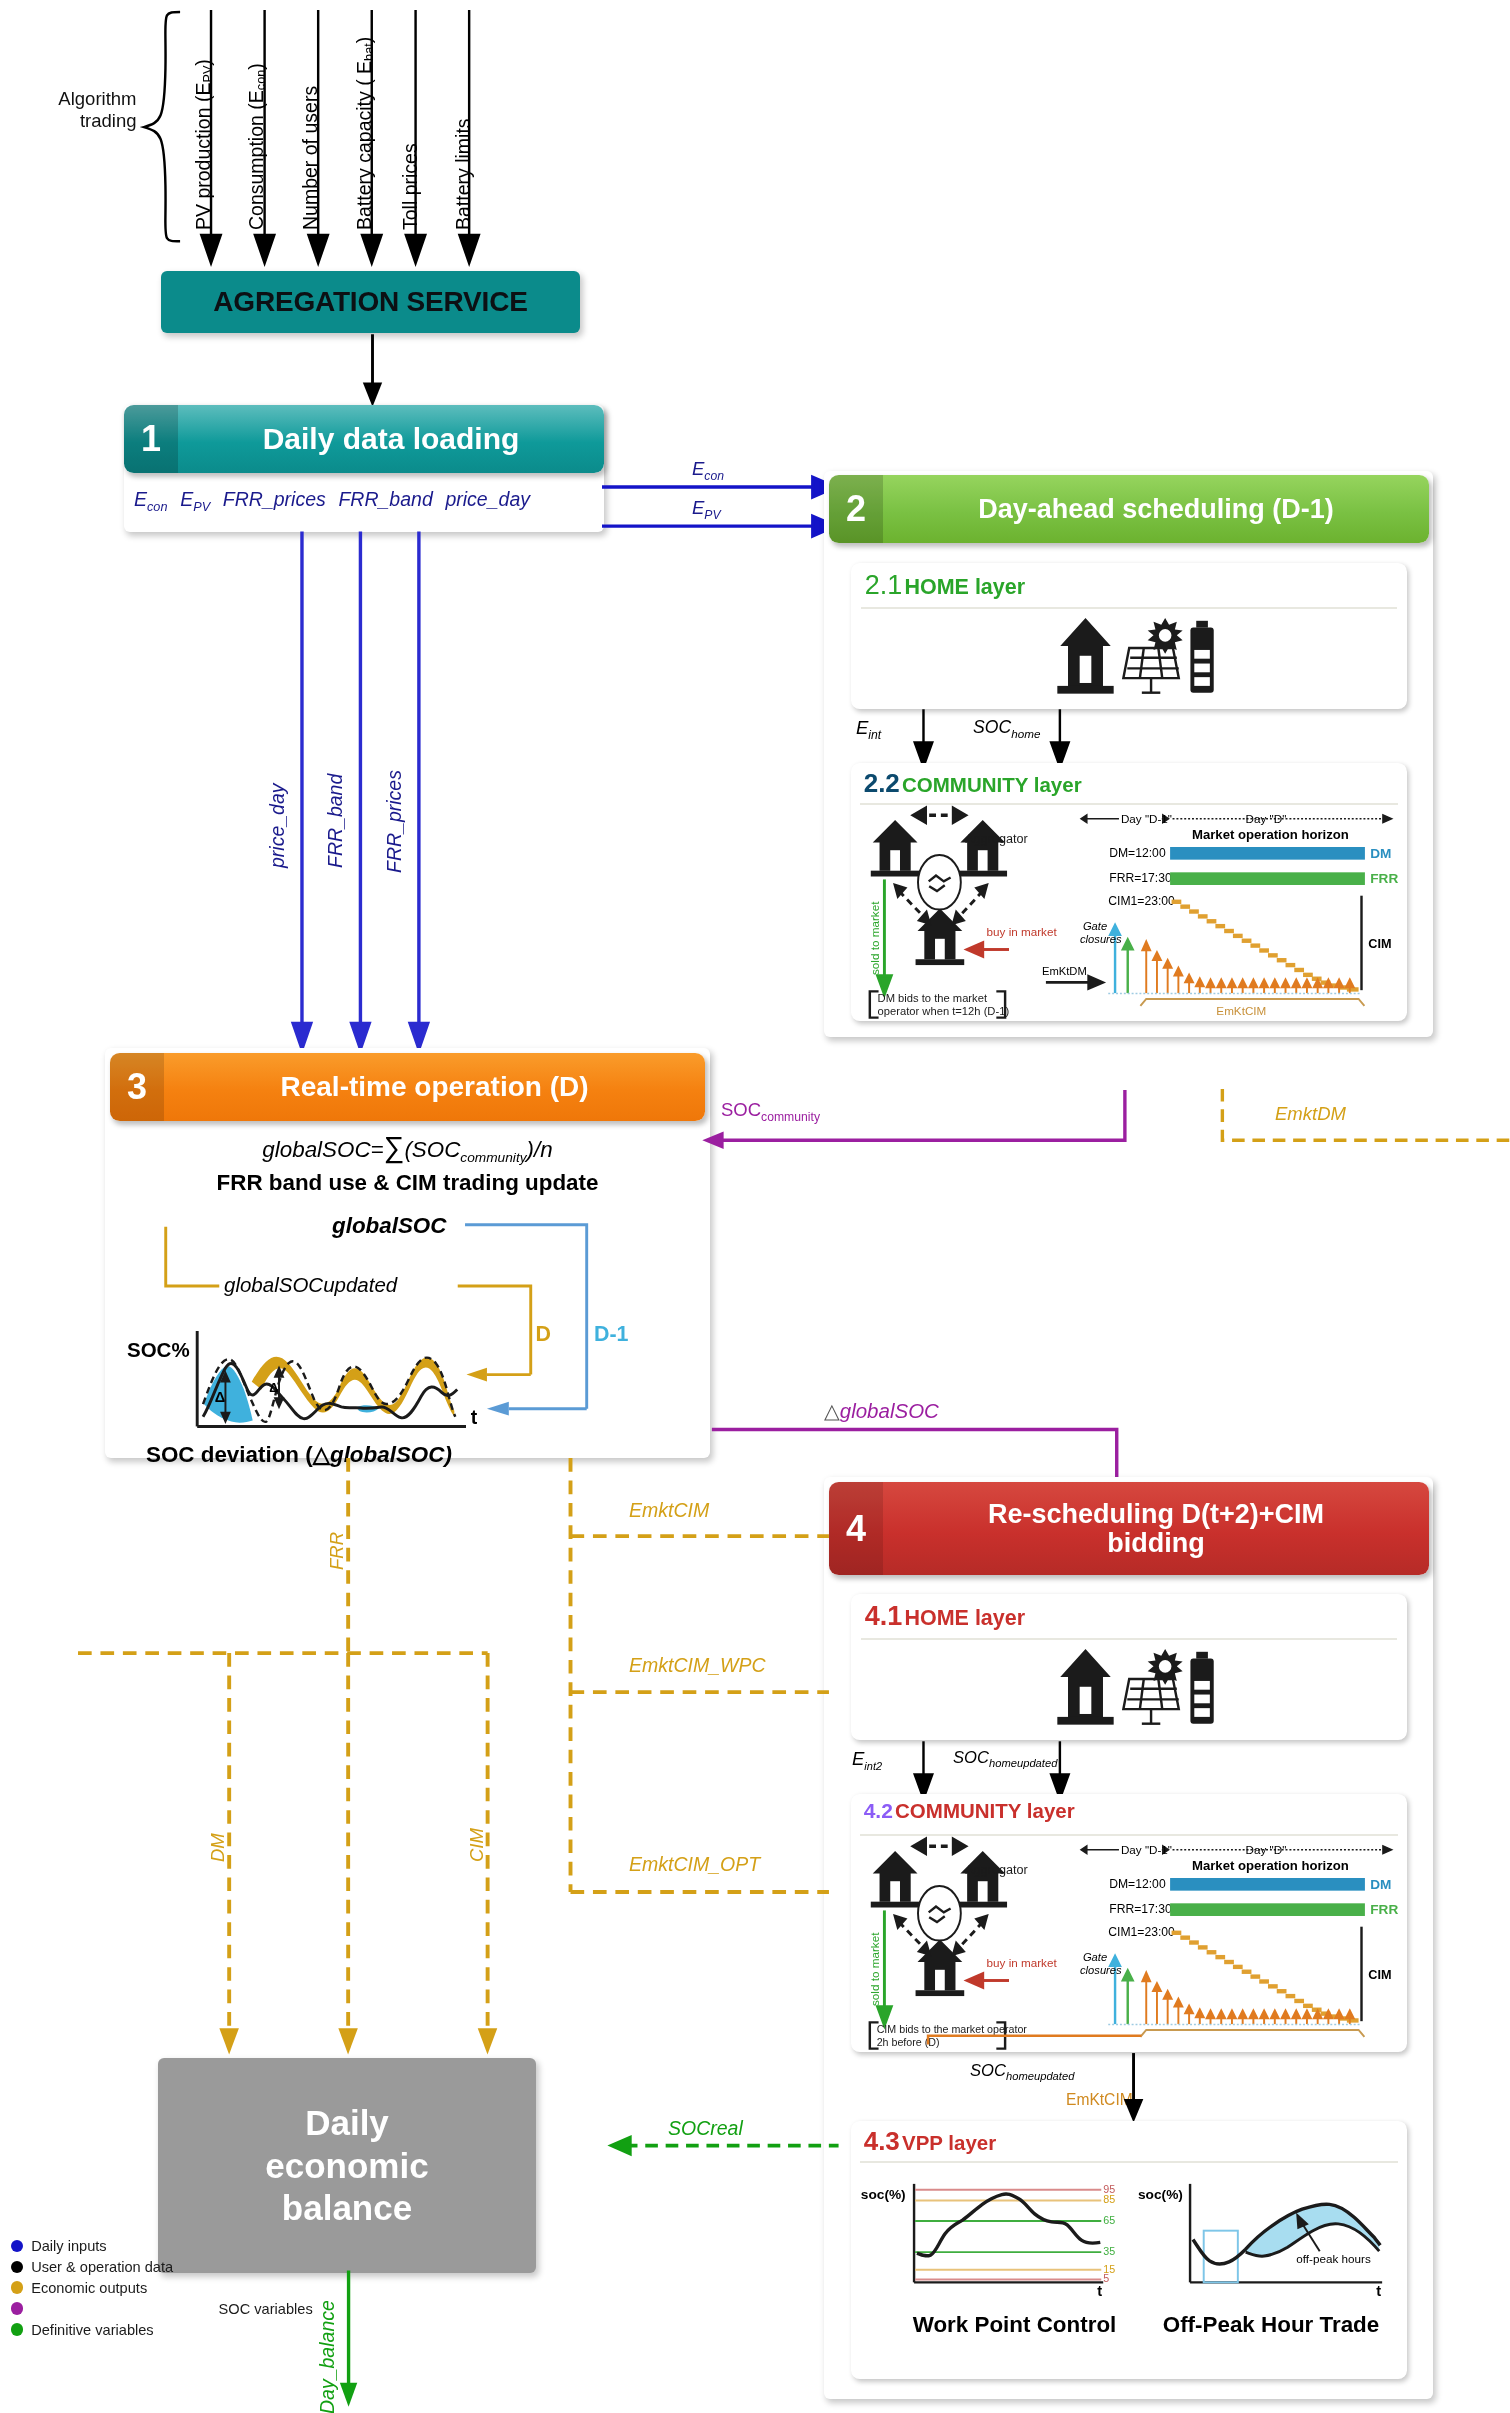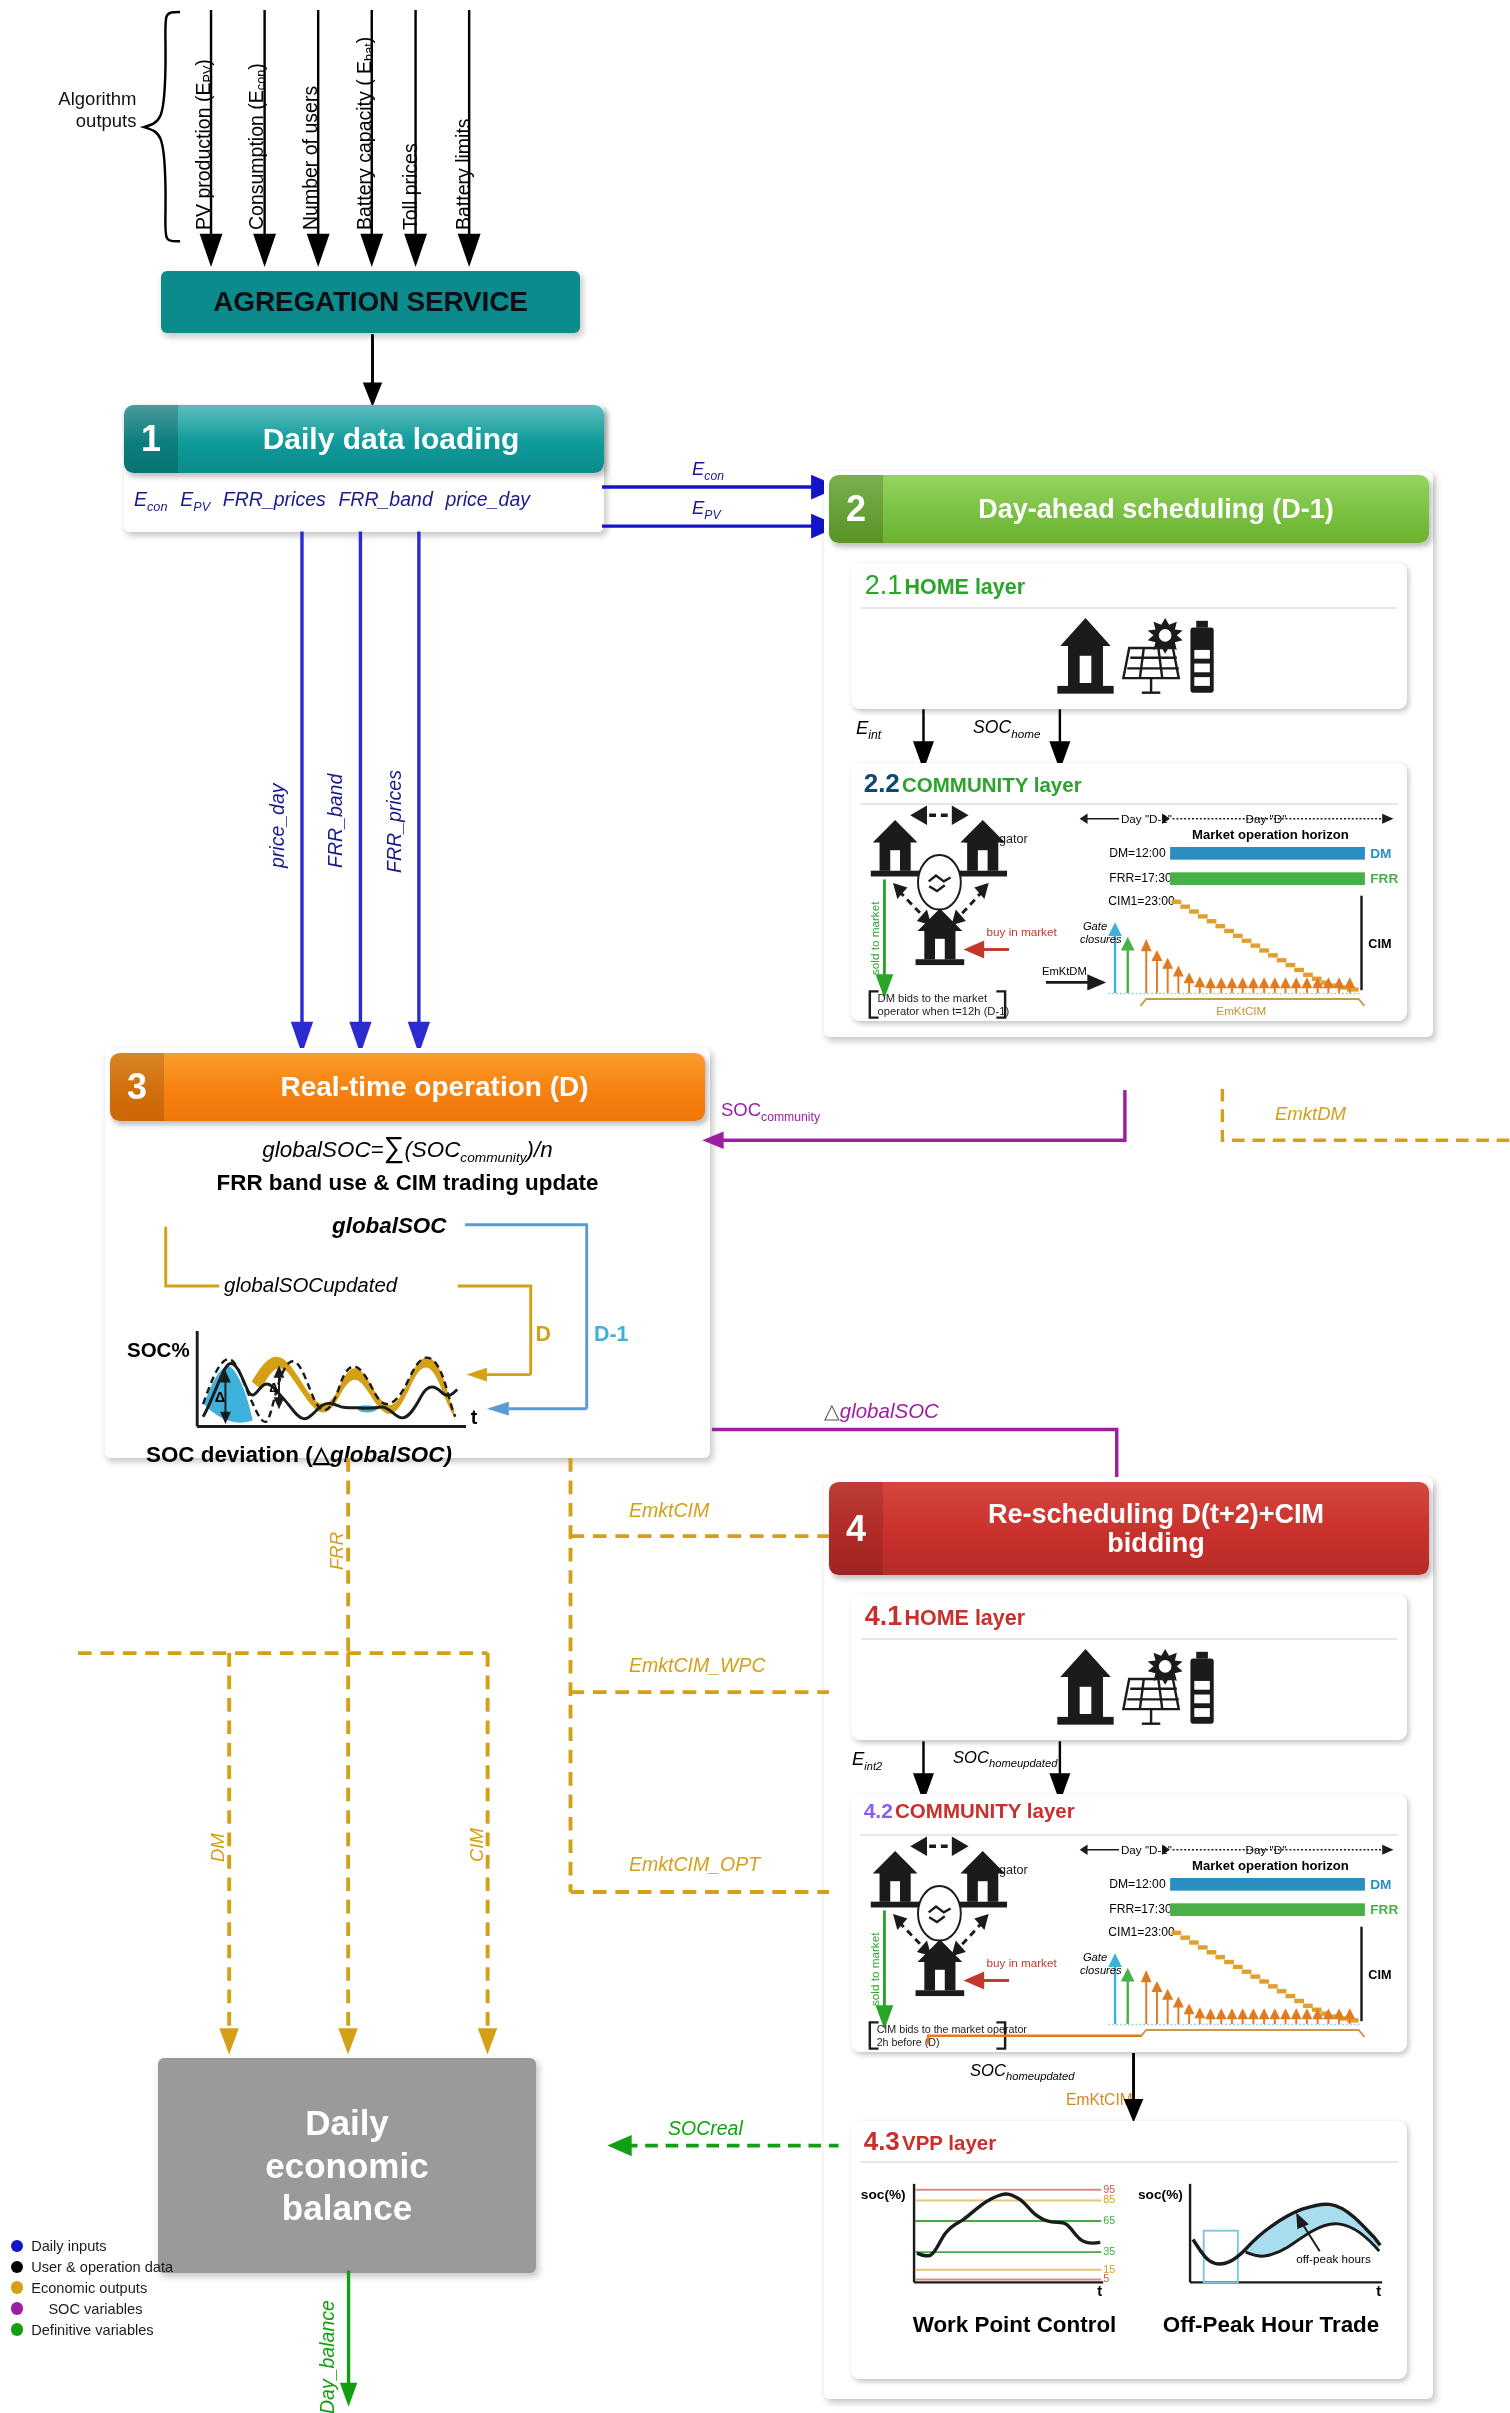--- a/index.html
+++ b/index.html
@@ -23,21 +23,21 @@
 
   svg{display:block;overflow:visible;}
 </style>
 </head>
 <body>
 
 <div id="root">
 
   <div class="abs nosel" style="left:19.5px;top:88px;width:117px;text-align:right;font-size:18.5px;color:#111;">
     <div>Algorithm</div>
-    <div>outputs</div>
+    <div>trading</div>
   </div>
 
   <svg class="abs" style="left:141px;top:9.8px;" width="44" height="244" viewBox="0 0 90 500">
     <path d="M80 4 C 40 4, 52 6, 50 120 C 48 225, 40 230, 6 240 C 40 250, 48 255, 50 360 C 52 474, 40 474, 80 474" fill="none" stroke="#000" stroke-width="5"></path>
   </svg>
 
   <svg class="abs" style="left:185px;top:9.8px;" width="317" height="263" viewBox="0 0 650 540">
     <g stroke="#000" stroke-width="5" fill="#000">
       <line x1="53" y1="0" x2="53" y2="470"></line>
         <polygon points="33,462 73,462 53,520"></polygon>
@@ -798,21 +798,21 @@
       <span style="font-size:14.6px;color:#1b1b1b;">Daily inputs</span>
     </div>
     <div style="display:flex;align-items:center;gap:7.8px;margin-bottom:4.9px;">
       <span class="lgd-dot" style="background:#000000;"></span>
       <span style="font-size:14.6px;color:#1b1b1b;">User &amp; operation data</span>
     </div>
     <div style="display:flex;align-items:center;gap:7.8px;margin-bottom:4.9px;">
       <span class="lgd-dot" style="background:#d4a017;"></span>
       <span style="font-size:14.6px;color:#1b1b1b;">Economic outputs</span>
     </div>
-    <div style="display:flex;align-items:center;gap:25px;margin-bottom:4.9px;">
+    <div style="display:flex;align-items:center;gap:6px;margin-bottom:4.9px;justify-content:space-between;">
       <span class="lgd-dot" style="background:#9b1fa0;"></span>
       <span style="font-size:14.6px;color:#1b1b1b;">SOC variables</span>
     </div>
     <div style="display:flex;align-items:center;gap:7.8px;">
       <span class="lgd-dot" style="background:#12a012;"></span>
       <span style="font-size:14.6px;color:#1b1b1b;">Definitive variables</span>
     </div>
   </div>
 
 </div>

